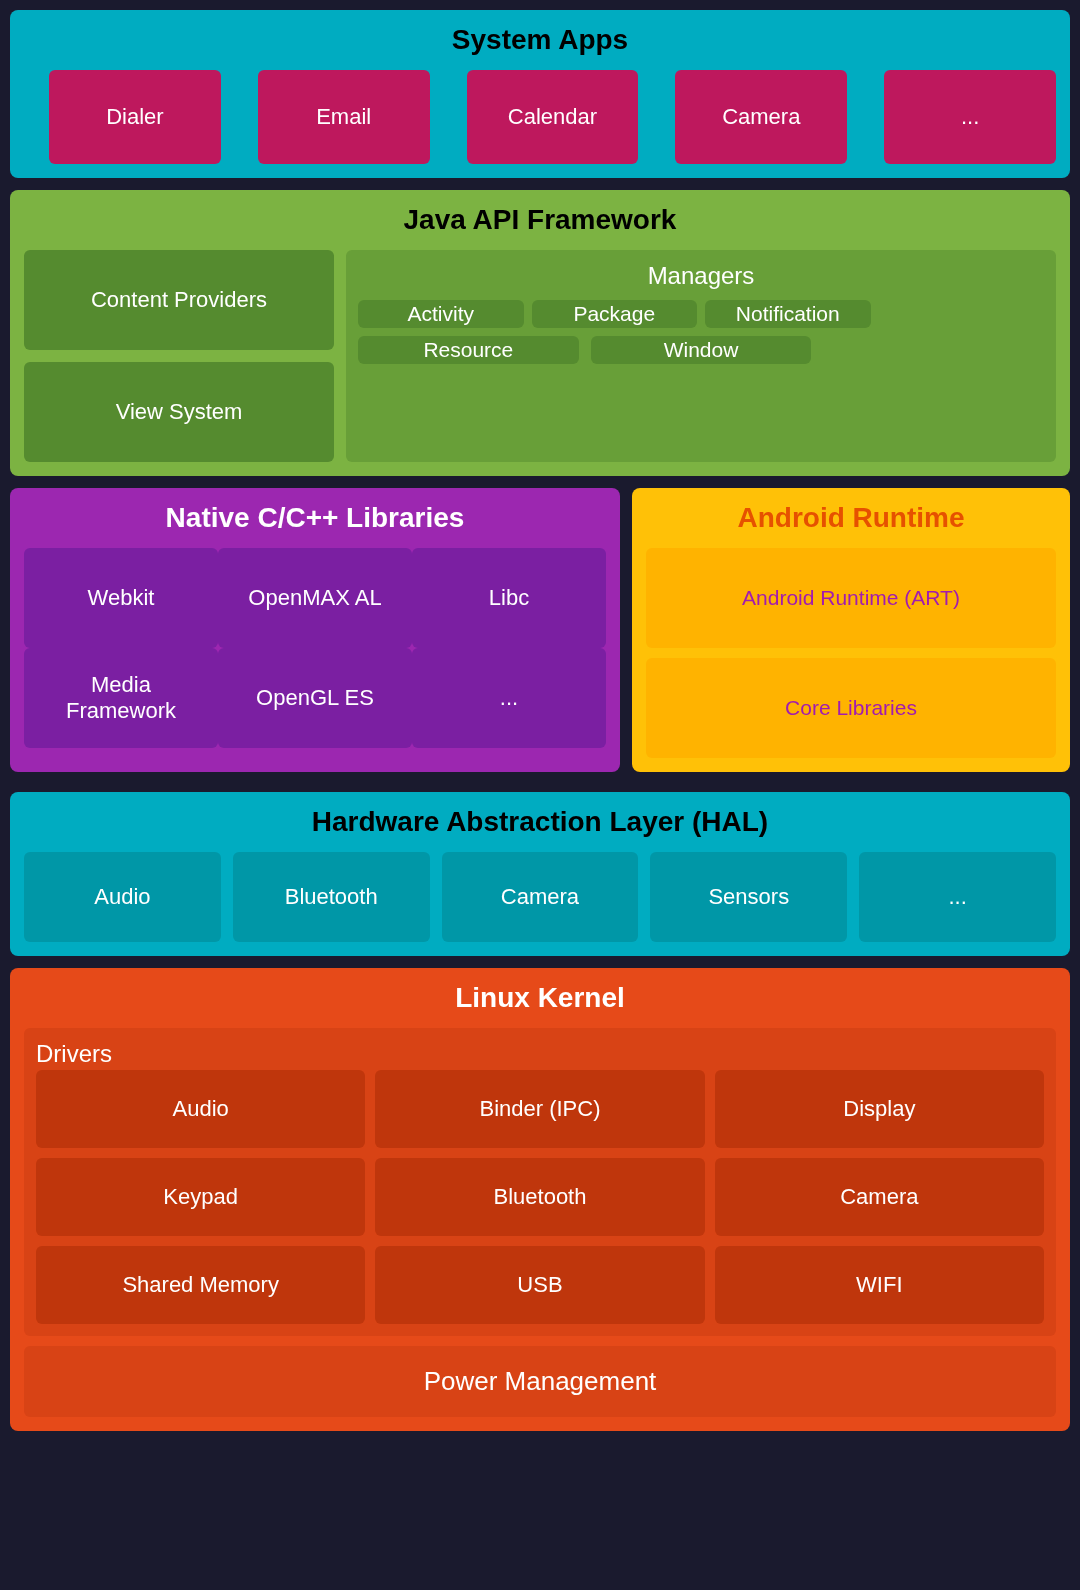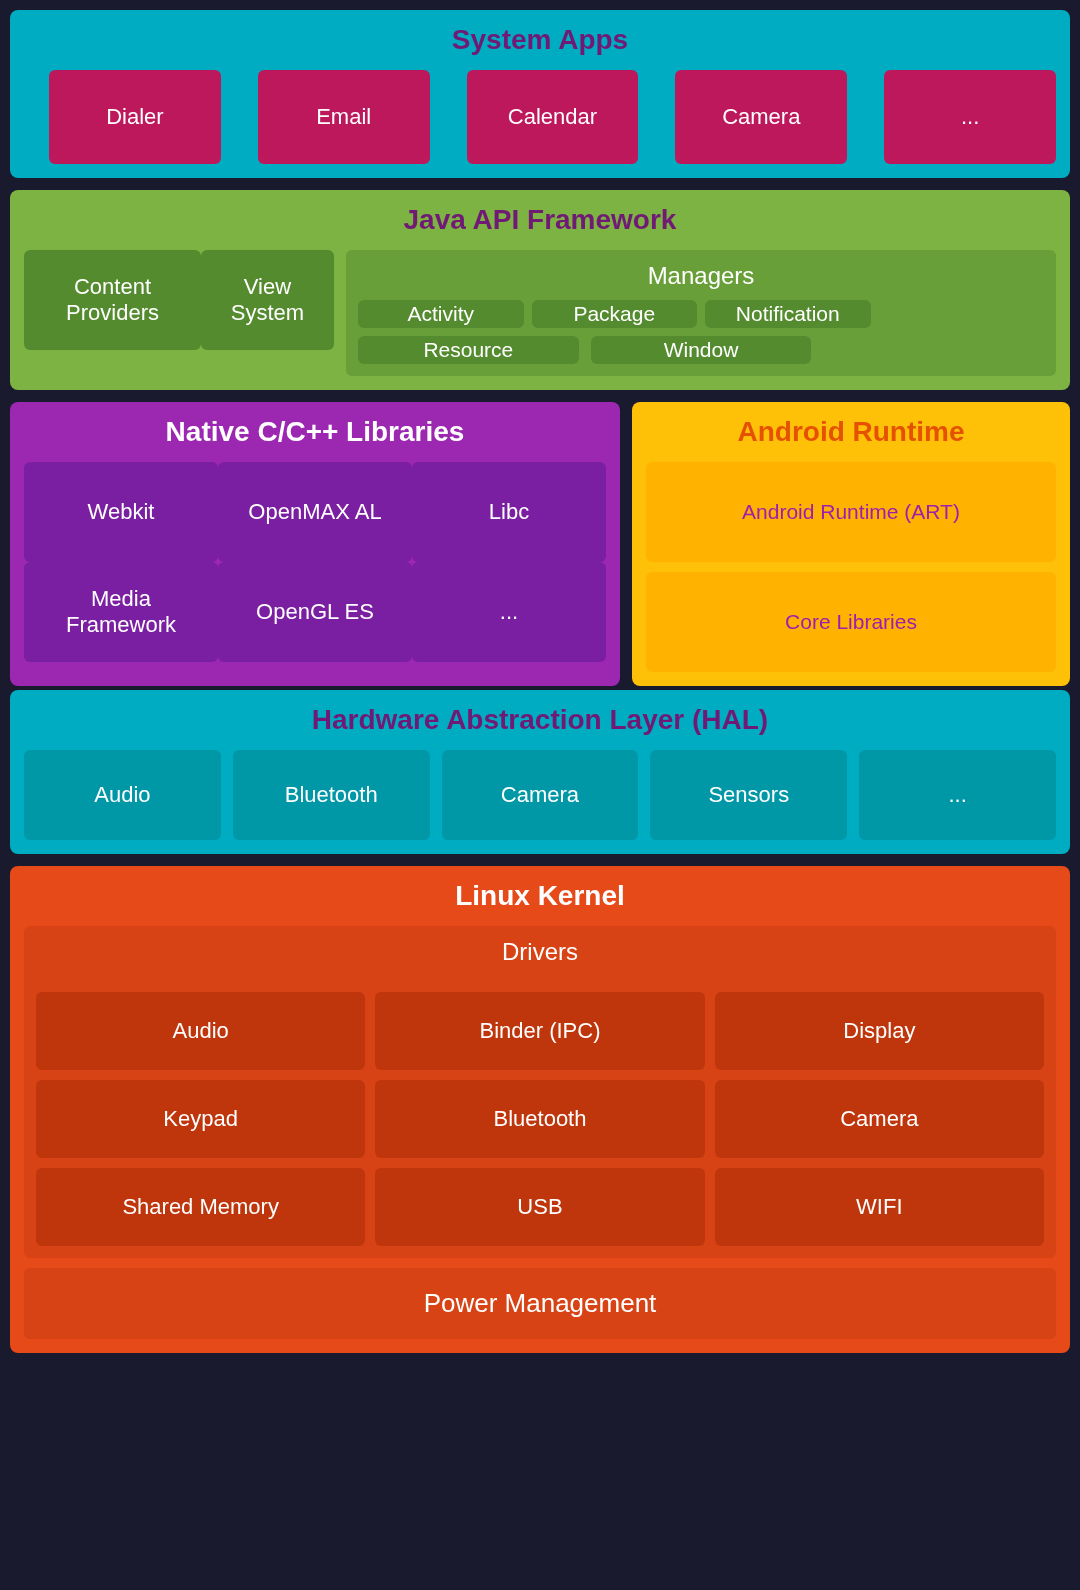--- a/index.html
+++ b/index.html
@@ -13,21 +13,21 @@
     .layer {
       border-radius: 8px;
       padding: 14px;
       margin-bottom: 12px;
     }
 
     .layer-title {
       text-align: center;
       font-size: 28px;
       font-weight: 600;
-      color: #701a75;
+      color: #000000;
       margin-bottom: 14px;
     }
 
     .cell {
       border-radius: 6px;
       display: flex;
       align-items: center;
       justify-content: center;
       color: white;
       font-size: 22px;
@@ -54,21 +54,22 @@
     
     .java-api {
       background: #7CB342;
     }
     .java-api .inner {
       display: flex;
       gap: 12px;
     }
     .java-api .left-col {
       display: flex;
-      flex-direction: row;
+      flex-direction: column;
+      gap: 12px;
       flex: 0 0 310px;
     }
     .java-api .left-col .cell {
       background: #558B2F;
       height: 100px;
     }
     .java-api .right-col {
       flex: 1;
       background: #689F38;
       border-radius: 6px;
@@ -97,21 +98,21 @@
       color: white;
       text-align: center;
       font-size: 21px;
       padding: 2px 8px;
     }
 
     
     .native-runtime-row {
       display: flex;
       gap: 12px;
-      margin-bottom: 4px;
+      margin-bottom: 20px;
     }
     .native-libs {
       background: #9C27B0;
       border-radius: 8px;
       padding: 14px;
       flex: 0 0 610px;
     }
     .native-libs .layer-title {
       color: white;
     }
@@ -167,24 +168,24 @@
     .linux-kernel .layer-title {
       color: white;
     }
     .drivers-section {
       background: #D84315;
       border-radius: 6px;
       padding: 12px;
       margin-bottom: 10px;
     }
     .drivers-title {
-      text-align: center;
+      text-align: left;
       font-size: 24px;
       color: white;
-      margin-bottom: 26px;
+      margin-bottom: 2px;
     }
     .drivers-grid {
       display: grid;
       grid-template-columns: repeat(3, 1fr);
       gap: 10px;
     }
     .driver-cell {
       background: #BF360C;
       border-radius: 6px;
       color: white;

